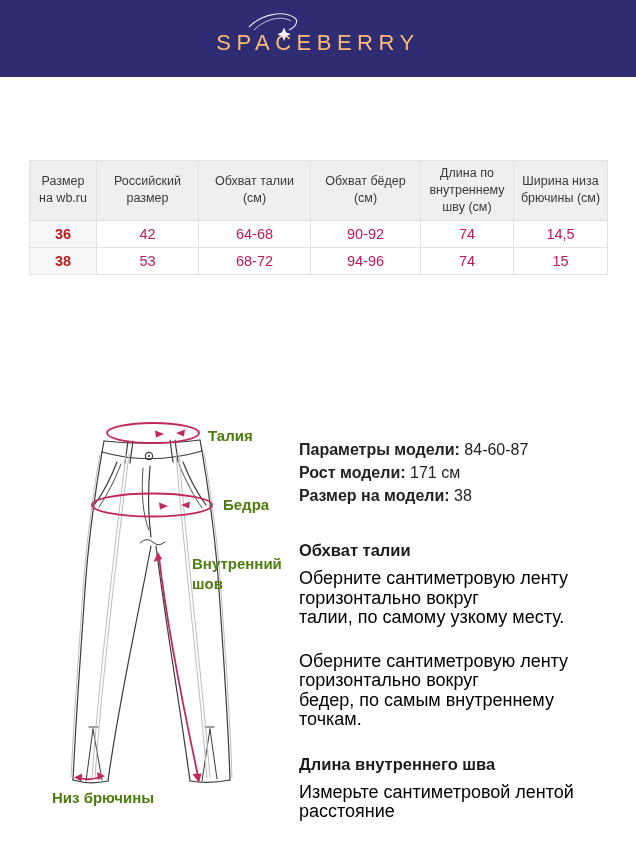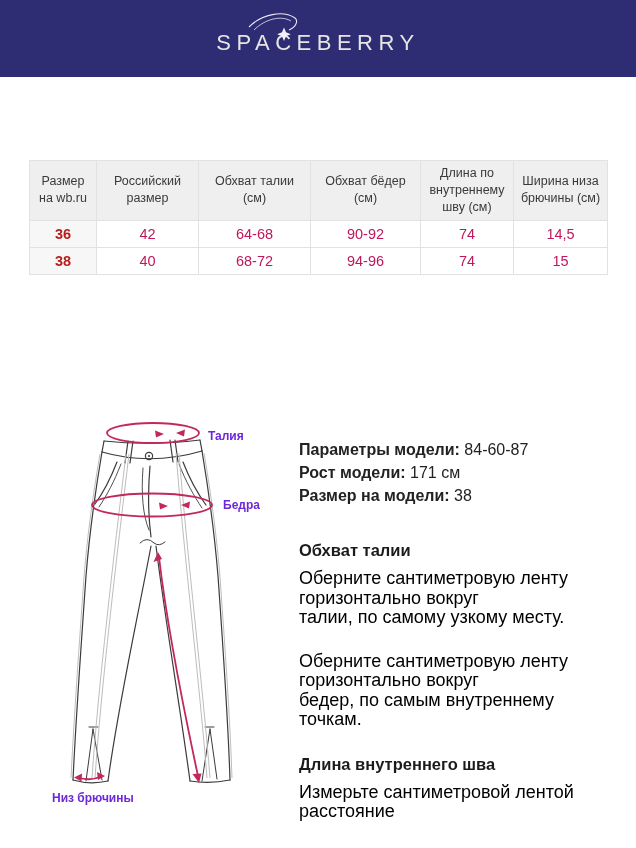--- a/index.html
+++ b/index.html
@@ -5,41 +5,41 @@
   * { margin:0; padding:0; box-sizing:border-box; }
   html,body { width:636px; background:#ffffff; font-family:"Liberation Sans", sans-serif; color:#1e1e1e; }
   body { height:848px; overflow:hidden; position:relative; }
 
   
   .brand-header {
     height:77px; background:#2e2c72;
     display:flex; align-items:center; justify-content:center;
   }
   .logo { position:relative; display:inline-block; margin-top:8px;
-    font-size:22px; letter-spacing:5.5px; font-weight:400; color:#e5e5e5; }
+    font-size:22px; letter-spacing:5.5px; font-weight:400; color:#fdba74; }
   .comet { position:absolute; left:30px; top:-22px; width:58px; height:36px; }
 
   
   .table-wrap { position:absolute; left:29px; top:144px; width:578px;margin-top:16px; }
   table.size-table { border-collapse:collapse; table-layout:fixed; width:578px; }
   .size-table th, .size-table td {
     border:1px solid #e2e2e2; text-align:center; vertical-align:middle;
   }
   .size-table th {
     background:#efefef; font-weight:400; font-size:12.5px; line-height:1.35;
     color:#3a3a3a; height:55px; padding:4px 4px;
   }
   .size-table td { font-size:14.5px; color:#be185d; height:27px; background:#ffffff; }
   .size-table td.size-col { background:#f7f7f7; font-weight:700; color:#b91c1c; }
 
   
   .content { position:absolute; left:0; top:404px; width:636px; display:flex; }
   .diagram { position:relative; width:258px; height:430px; margin-left:40px; flex:none; }
   .diagram svg.pants { position:absolute; left:0; top:0; }
-  .diag-label { position:absolute; font-size:12px; font-weight:700; color:#6d28d9; line-height:20px; }
+  .diag-label { position:absolute; font-size:15px; font-weight:700; color:#4d7c0f; line-height:20px; }
   .lbl-waist  { left:168px; top:22px; }
   .lbl-hips   { left:183px; top:91px; }
   .lbl-inseam { left:152px; top:150px; width:104px; }
   .lbl-hem    { left:12px;  top:384px; white-space:nowrap; }
 
   
   .details { width:330px; padding-top:34px; margin-left:1px; }
   .model-info { margin-bottom:33px; }
   .model-line { font-size:16px; line-height:23px; color:#222; }
   .model-line .lab { font-weight:700; }
@@ -88,21 +88,21 @@
       <tr>
         <td class="size-col">36</td>
         <td>42</td>
         <td>64-68</td>
         <td>90-92</td>
         <td>74</td>
         <td>14,5</td>
       </tr>
       <tr>
         <td class="size-col">38</td>
-        <td>40</td>
+        <td>53</td>
         <td>68-72</td>
         <td>94-96</td>
         <td>74</td>
         <td>15</td>
       </tr>
     </tbody>
   </table>
 </div>
 
 <div class="content">
@@ -157,20 +157,21 @@
         <polygon points="128,102 119,98.5 120,105.5"></polygon>
         <polygon points="141,101 150,97.5 149,104.5"></polygon>
         <polygon points="118,148 113.5,158 122,155"></polygon>
         <polygon points="159,379 152.5,370 161.5,369.5"></polygon>
         <polygon points="34,373.5 42,369.5 41.5,377.5"></polygon>
         <polygon points="65,372 57,368 58,376"></polygon>
       </g>
     </svg>
     <div class="diag-label lbl-waist">Талия</div>
     <div class="diag-label lbl-hips">Бедра</div>
+    <div class="diag-label lbl-inseam">Внутренний шов</div>
     <div class="diag-label lbl-hem">Низ брючины</div>
   </div>
 
   <div class="details">
     <div class="model-info">
       <div class="model-line">
         <span class="lab">Параметры модели:</span>
         <span class="val">84-60-87</span>
       </div>
       <div class="model-line">

